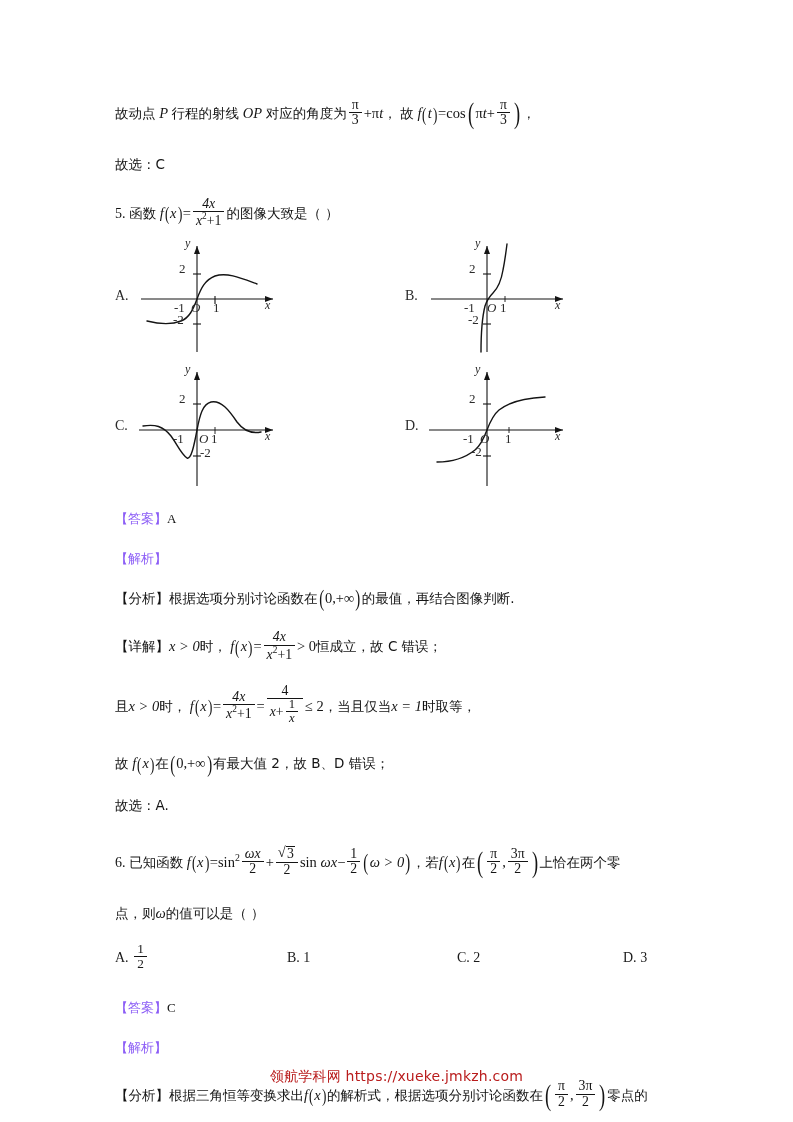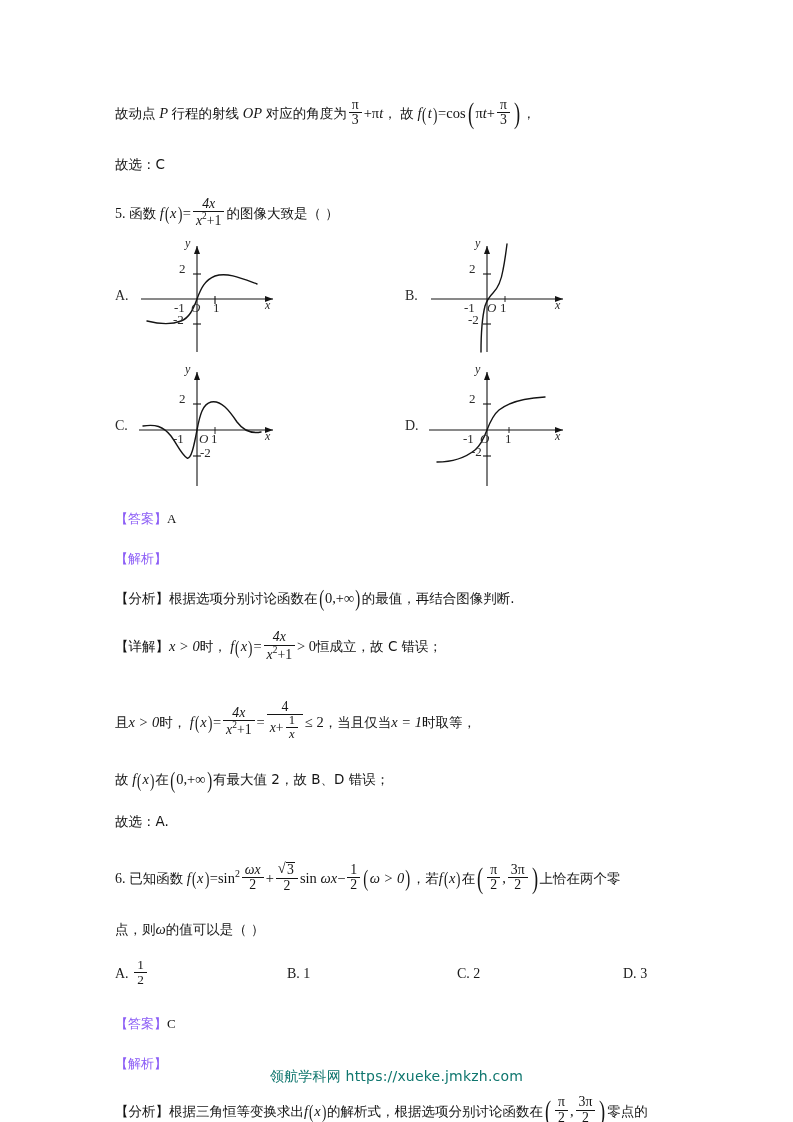--- a/index.html
+++ b/index.html
@@ -142,21 +142,21 @@
     color: #2a2a2a;
   }
   svg.plot { display: block; }
 
   .watermark {
     position: absolute;
     left: 0;
     top: 1068px;
     width: 793px;
     text-align: center;
-    color: #0f766e;
+    color: #b91c1c;
     font-family: "DejaVu Sans", "Liberation Sans", sans-serif;
     font-size: 14px;
     letter-spacing: 0.2px;
   }
 </style>
 </head>
 <body>
 
 <div class="page">
 
@@ -285,21 +285,21 @@
     </div>
 
     <div class="line" style="margin-bottom:23px;">
       <span class="bluetag">【解析】</span>
     </div>
 
     <div class="line" style="margin-bottom:24px;">
       <span class="cn">【分析】</span><span class="cn">根据选项分别讨论函数在</span><span class="medparen">(</span><span class="mn">0,+∞</span><span class="medparen">)</span><span class="cn">的最值，再结合图像判断.</span>
     </div>
 
-    <div class="line" style="margin-bottom:38px;">
+    <div class="line" style="margin-bottom:22px;">
       <span class="cn">【详解】</span><span class="mi">x &gt; 0</span><span class="cn">时，</span>
       <span class="mi">f</span><span class="fnparen">(</span><span class="mi">x</span><span class="fnparen">)</span><span class="mo">=</span><span class="frac"><span class="num mi">4x</span><span class="den"><span class="mi">x</span><span class="supn">2</span><span class="mn">+1</span></span></span><span class="mn">&gt; 0</span><span class="cn">恒成立，故 C 错误；</span>
     </div>
 
     <div class="line" style="margin-bottom:26px;">
       <span class="cn">且</span><span class="mi">x &gt; 0</span><span class="cn">时，</span>
       <span class="mi">f</span><span class="fnparen">(</span><span class="mi">x</span><span class="fnparen">)</span><span class="mo">=</span><span class="frac"><span class="num mi">4x</span><span class="den"><span class="mi">x</span><span class="supn">2</span><span class="mn">+1</span></span></span><span class="mo">=</span><span class="frac"><span class="num mn">4</span><span class="den"><span class="mi">x</span><span class="mo">+</span><span class="frac" style="font-size:0.92em; top:-0.1em;"><span class="num mn">1</span><span class="den mi">x</span></span></span></span><span class="mn">≤ 2</span><span class="cn">，当且仅当</span><span class="mi">x = 1</span><span class="cn">时取等，</span>
     </div>
 
     <div class="line" style="margin-bottom:24px;">

